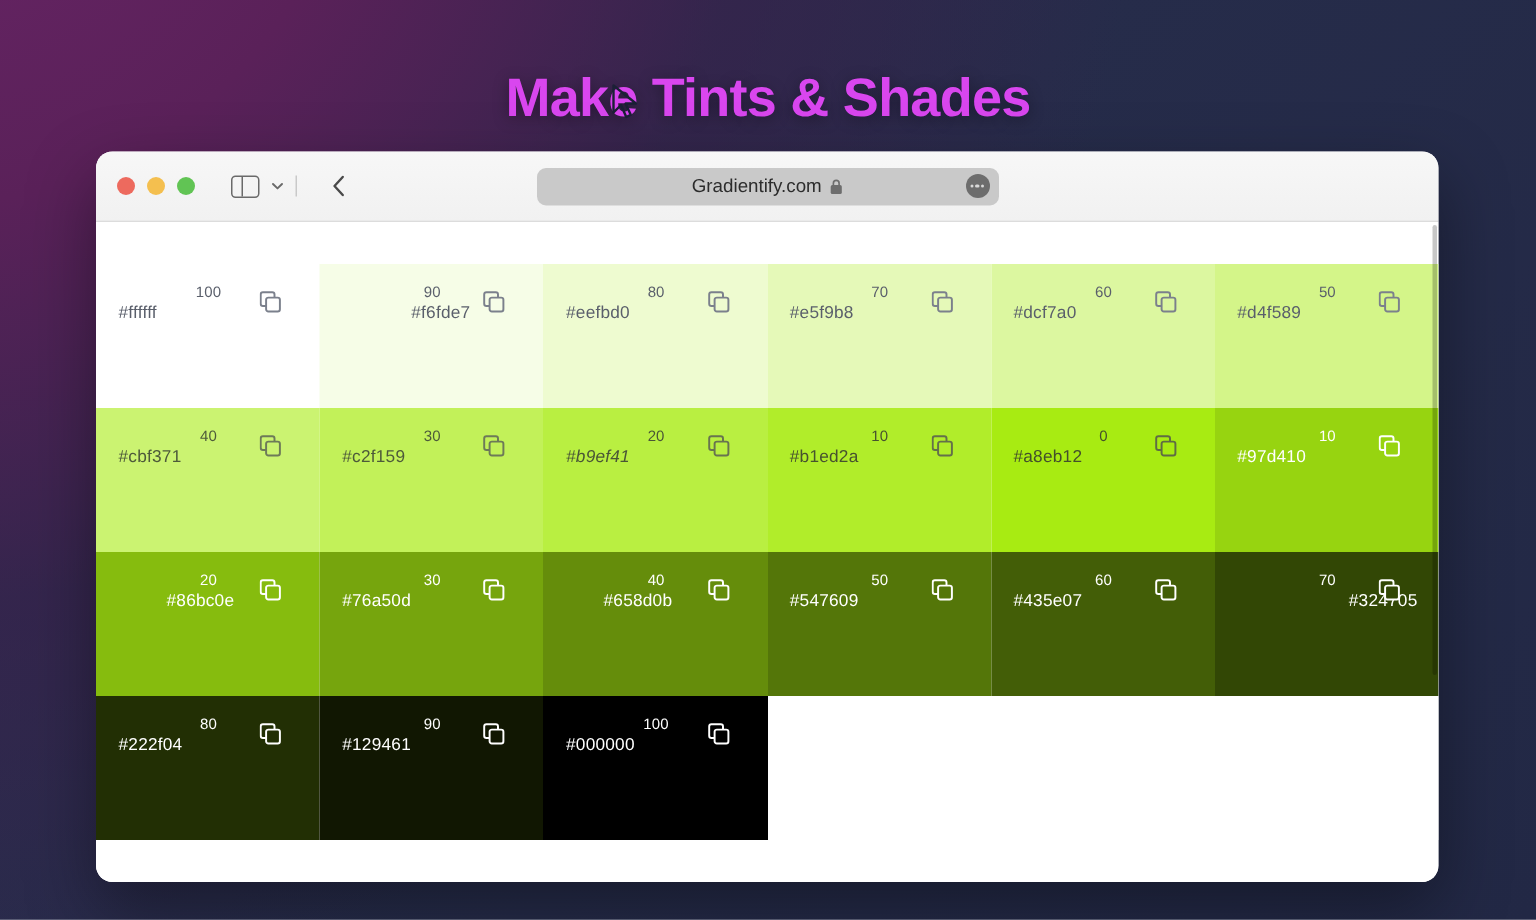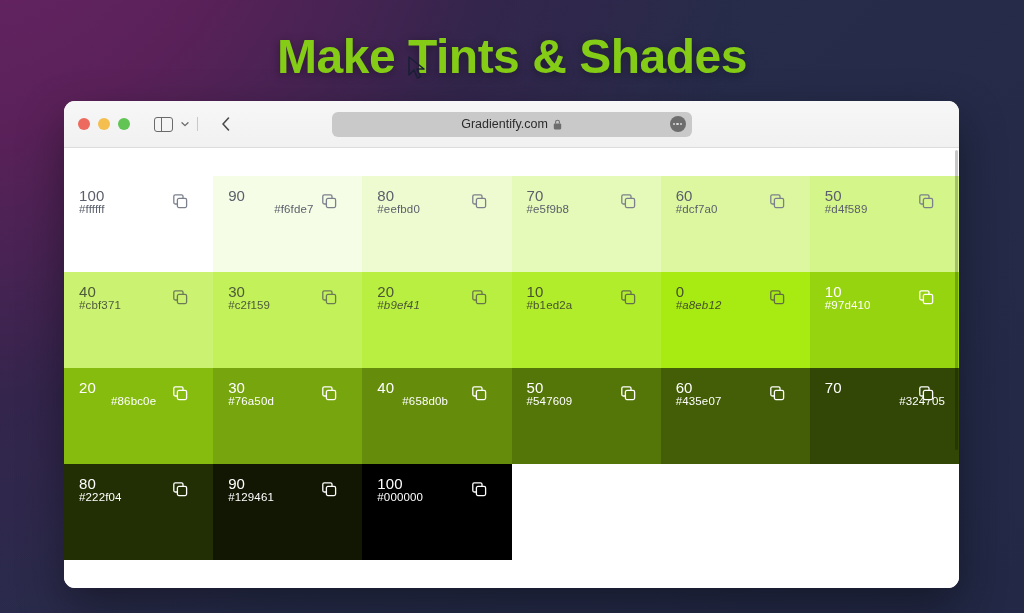--- a/index.html
+++ b/index.html
@@ -15,26 +15,26 @@
     background-color: #262c4a;
     background-image:
       radial-gradient(circle at -5% -25%, #6b2568 0%, #5a2159 22%, rgba(60,32,76,0.55) 42%, rgba(38,44,74,0) 62%),
       linear-gradient(135deg, #2f2a50 0%, #262c4a 45%, #222845 100%);
     position: relative;
   }
 
   
   #page-heading {
     position: absolute;
-    top: 29px;
+    top: 44px;
     left: 0;
     width: 100%;
     text-align: center;
-    color: #84cc16;
-    font-size: 48px;
+    color: #d946ef;
+    font-size: 36px;
     font-weight: bold;
     letter-spacing: -0.5px;
     text-shadow: 0 2px 10px rgba(0,0,0,0.35);
   }
 
   
   #cursor {
     position: absolute;
     left: 406px;
     top: 55px;
@@ -98,21 +98,21 @@
   .divider-bar {
     width: 1px; height: 14px; background: #c9c9c9;
   }
 
   #back-button { margin-left: 22px; display: flex; align-items: center; }
 
   #url-bar {
     position: absolute;
     left: 50%;
     transform: translateX(-50%);
-    width: 360px;
+    width: 308px;
     height: 25px;
     background: #c9c9c9;
     border-radius: 6px;
     display: flex;
     align-items: center;
     justify-content: center;
     gap: 5px;
   }
 
   #url-text {
@@ -151,23 +151,24 @@
 
   .swatch {
     height: 96px;
     position: relative;
     padding: 13px 14px 0 15px;
     cursor: pointer;
   }
   .swatch.empty { cursor: default; background: #ffffff; }
 
   .swatch-step {
-    font-size: 15px;
+    font-size: 10px;
     line-height: 13px;
     letter-spacing: 0.1px;
+    text-align: center;
   }
   .swatch-hex {
     font-size: 11.5px;
     line-height: 15px;
     letter-spacing: 0.15px;
   }
 
   .copy-icon {
     position: absolute;
     right: 25px;
@@ -319,21 +320,21 @@
         <div class="swatch" style="background: rgb(177, 237, 42);">
           <div class="swatch-step" style="color: rgb(71, 82, 47);">10</div>
           <div class="swatch-hex" style="color: rgb(71, 82, 47);">#b1ed2a</div>
           <svg class="copy-icon" viewBox="0 0 15 15">
             <rect x="0.8" y="0.8" width="9.2" height="9.2" rx="1.5" fill="none" stroke="#64704a" stroke-width="1.3"></rect>
             <rect x="4.4" y="4.4" width="9.2" height="9.2" rx="1.5" fill="#b1ed2a" stroke="#64704a" stroke-width="1.3"></rect>
           </svg>
         </div>
         <div class="swatch" style="background: rgb(168, 235, 18);">
           <div class="swatch-step" style="color: rgb(68, 80, 43);">0</div>
-          <div class="swatch-hex" style="color: rgb(68, 80, 43); font-style: italic;">#a8eb12</div>
+          <div class="swatch-hex" style="color: rgb(68, 80, 43);">#a8eb12</div>
           <svg class="copy-icon" viewBox="0 0 15 15">
             <rect x="0.8" y="0.8" width="9.2" height="9.2" rx="1.5" fill="none" stroke="#5f6c44" stroke-width="1.3"></rect>
             <rect x="4.4" y="4.4" width="9.2" height="9.2" rx="1.5" fill="#a8eb12" stroke="#5f6c44" stroke-width="1.3"></rect>
           </svg>
         </div>
         <div class="swatch" style="background: rgb(151, 212, 16);">
           <div class="swatch-step" style="color: rgb(255, 255, 255);">10</div>
           <div class="swatch-hex" style="color: rgb(255, 255, 255);">#97d410</div>
           <svg class="copy-icon" viewBox="0 0 15 15">
             <rect x="0.8" y="0.8" width="9.2" height="9.2" rx="1.5" fill="none" stroke="#ffffff" stroke-width="1.3"></rect>

